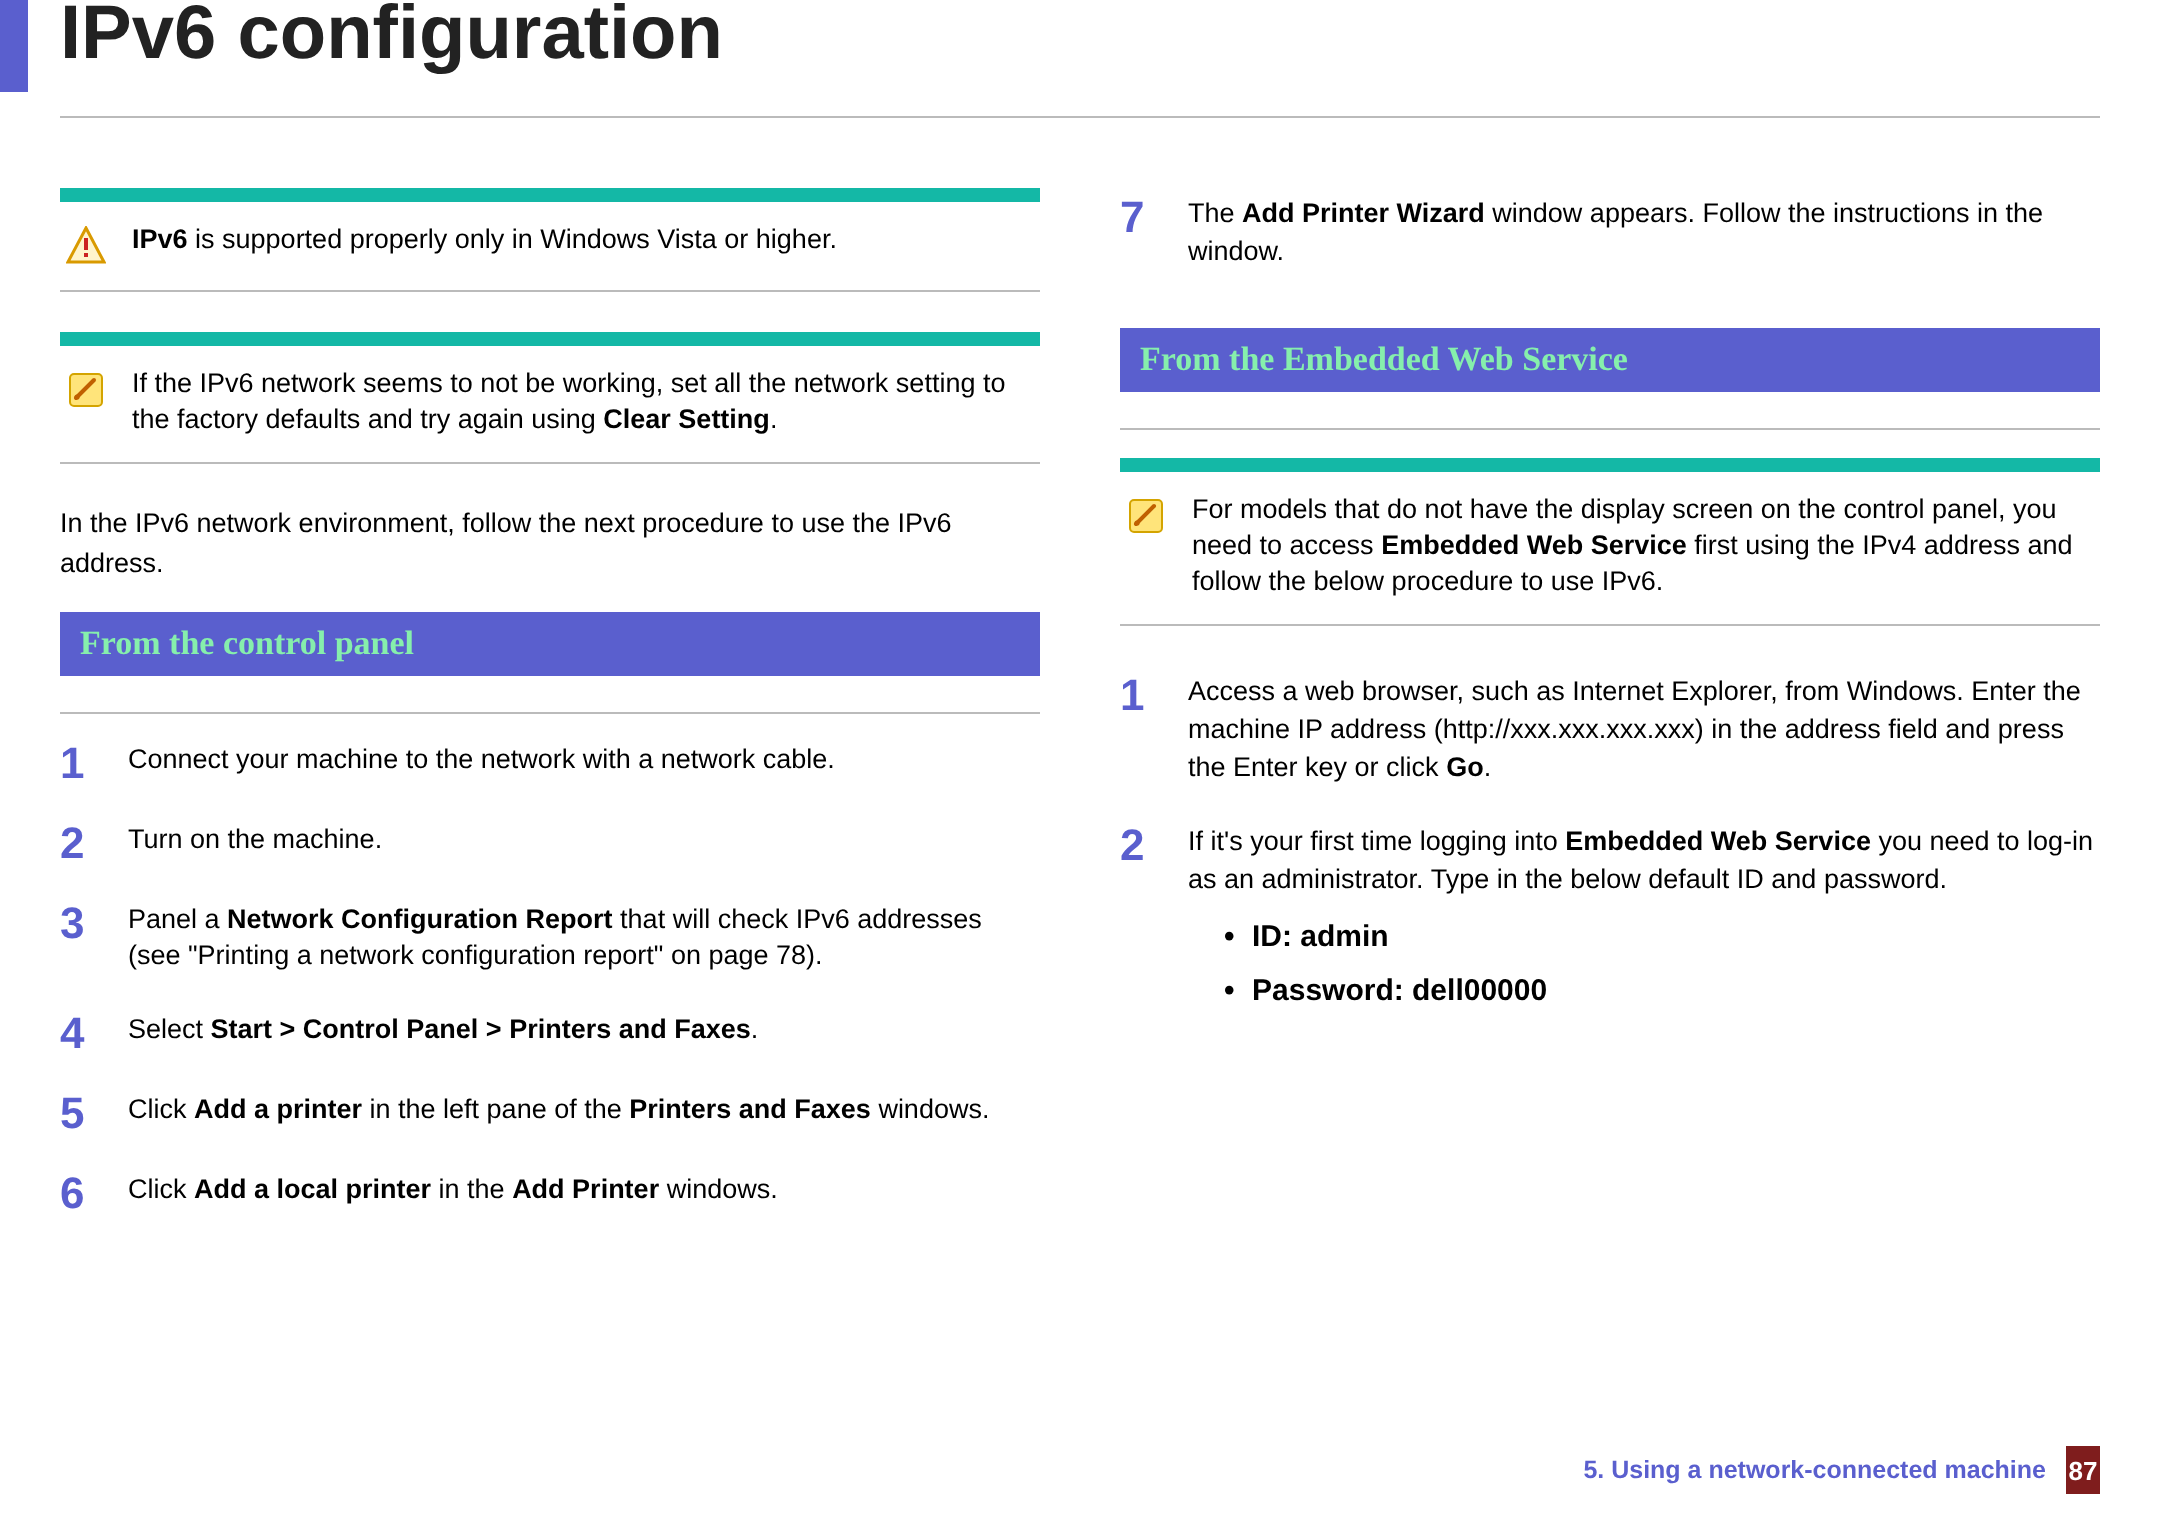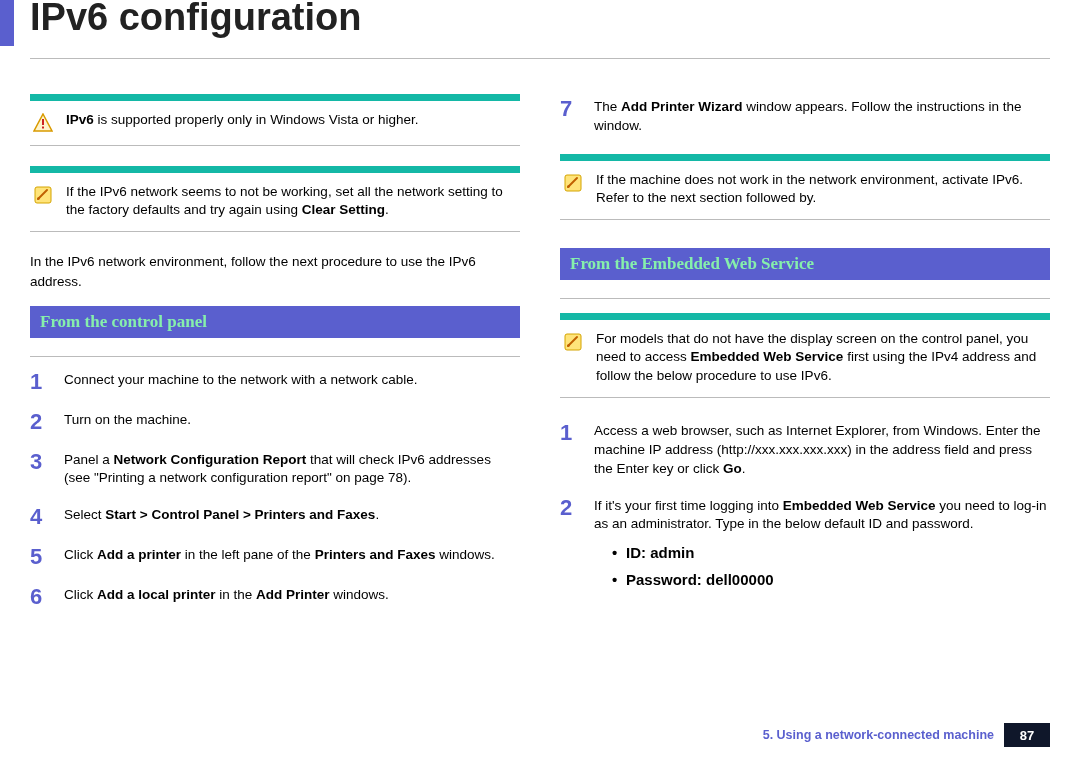--- a/index.html
+++ b/index.html
@@ -37,21 +37,21 @@
   .sub { margin-top: 8px; padding-left: 18px; }
   .sub li { list-style: none; position: relative; font-size: 15px; font-weight: 700; margin-bottom: 6px; padding-left: 14px; }
   .sub li::before { content: "•"; position: absolute; left: 0; top: 0; font-weight: 700; }
 
   
   .para { font-size: 13.5px; line-height: 1.45; margin-bottom: 14px; }
 
   
   .footer { position: absolute; right: 30px; bottom: 16px; display: flex; align-items: center; gap: 10px; }
   .footer .label { color: #5a5fce; font-weight: 700; font-size: 12.5px; }
-  .footer .pagebox { background: #0f172a; color: #fff; font-weight: 700; font-size: 13px; width: 46px; height: 24px; display: flex; align-items: center; justify-content: center; }
+  .footer .pagebox { background: #7f1d1d; color: #fff; font-weight: 700; font-size: 13px; width: 17px; height: 24px; display: flex; align-items: center; justify-content: center; }
 
   
   svg { display: block; }
 </style>
 </head>
 <body>
 
 <div class="page">
 
   <div class="title-bar">
@@ -133,30 +133,20 @@
 
     <div class="col">
 
       <div class="step" style="margin-top:4px;">
         <div class="num">7</div>
         <div class="txt">
           <span>The </span><b>Add Printer Wizard</b><span> window appears. Follow the instructions in the window.</span>
         </div>
       </div>
 
-      <div class="callout">
-        <div class="ico">
-          <svg width="20" height="20" viewBox="0 0 20 20">
-            <rect x="2" y="2" width="16" height="16" rx="2" fill="#ffe47a" stroke="#d4a400"></rect>
-            <path d="M5 14 L14 5" stroke="#c06000" stroke-width="2" stroke-linecap="round"></path>
-            <circle cx="5.5" cy="13.5" r="1.3" fill="#c06000"></circle>
-          </svg>
-        </div>
-        <div class="txt">If the machine does not work in the network environment, activate IPv6. Refer to the next section followed by.</div>
-      </div>
 
       <div class="section-bar" style="margin-top:28px;">From the Embedded Web Service</div>
       <div class="section-rule"></div>
 
       <div class="callout">
         <div class="ico">
           <svg width="20" height="20" viewBox="0 0 20 20">
             <rect x="2" y="2" width="16" height="16" rx="2" fill="#ffe47a" stroke="#d4a400"></rect>
             <path d="M5 14 L14 5" stroke="#c06000" stroke-width="2" stroke-linecap="round"></path>
             <circle cx="5.5" cy="13.5" r="1.3" fill="#c06000"></circle>

